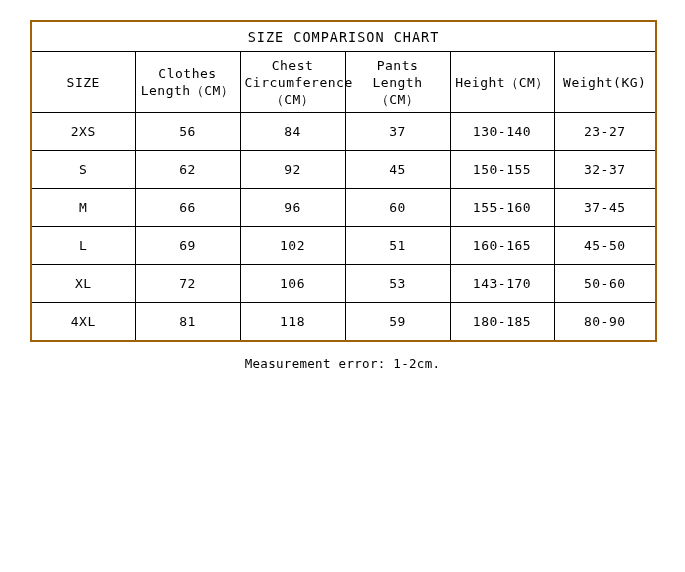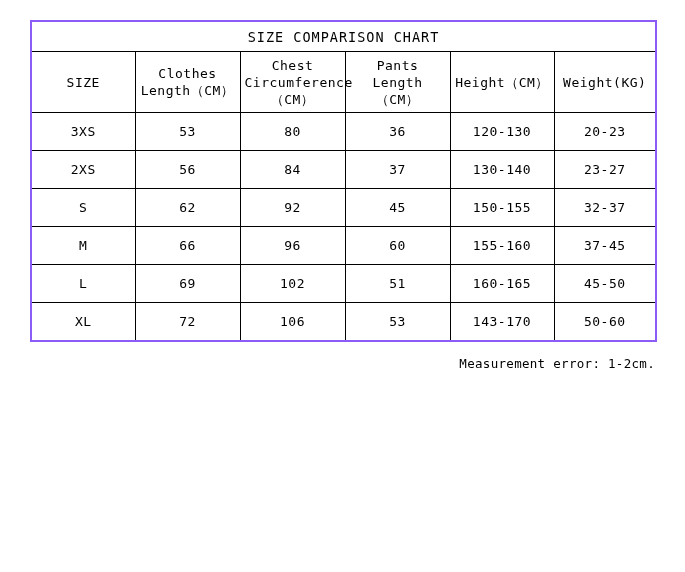--- a/index.html
+++ b/index.html
@@ -18,21 +18,21 @@
   .page {
     position: absolute;
     left: 30px;
     top: 20px;
     width: 625px;
   }
   table.size-chart {
     border-collapse: collapse;
     table-layout: fixed;
     width: 625px;
-    border: 2px solid #8b5cf6;
+    border: 2px solid #a16207;
   }
   table.size-chart td,
   table.size-chart th {
     border: 1px solid #000;
     text-align: center;
     vertical-align: middle;
     font-weight: normal;
     font-size: 13px;
     letter-spacing: 0.5px;
     padding: 0;
@@ -56,21 +56,21 @@
   col.c0 { width: 104px; }
   col.c1 { width: 105px; }
   col.c2 { width: 105px; }
   col.c3 { width: 105px; }
   col.c4 { width: 104px; }
   col.c5 { width: 102px; }
   .note {
     margin-top: 14px;
     font-size: 12.5px;
     letter-spacing: 0.3px;
-    text-align: right;
+    text-align: center;
   }
 </style>
 </head>
 <body>
 
 <div class="page">
 
   <table class="size-chart">
     <colgroup>
       <col class="c0">
@@ -103,28 +103,20 @@
         </th>
         <th>
           <div>Height（CM）</div>
         </th>
         <th>
           <div>Weight(KG)</div>
         </th>
       </tr>
 
       <tr class="data-row">
-        <td>3XS</td>
-        <td>53</td>
-        <td>80</td>
-        <td>36</td>
-        <td>120-130</td>
-        <td>20-23</td>
-      </tr>
-      <tr class="data-row">
         <td>2XS</td>
         <td>56</td>
         <td>84</td>
         <td>37</td>
         <td>130-140</td>
         <td>23-27</td>
       </tr>
       <tr class="data-row">
         <td>S</td>
         <td>62</td>
@@ -150,18 +142,26 @@
         <td>45-50</td>
       </tr>
       <tr class="data-row">
         <td>XL</td>
         <td>72</td>
         <td>106</td>
         <td>53</td>
         <td>143-170</td>
         <td>50-60</td>
       </tr>
+      <tr class="data-row">
+        <td>4XL</td>
+        <td>81</td>
+        <td>118</td>
+        <td>59</td>
+        <td>180-185</td>
+        <td>80-90</td>
+      </tr>
     </tbody>
   </table>
 
   <div class="note">Measurement error: 1-2cm.</div>
 
 </div>
 
 </body></html>

